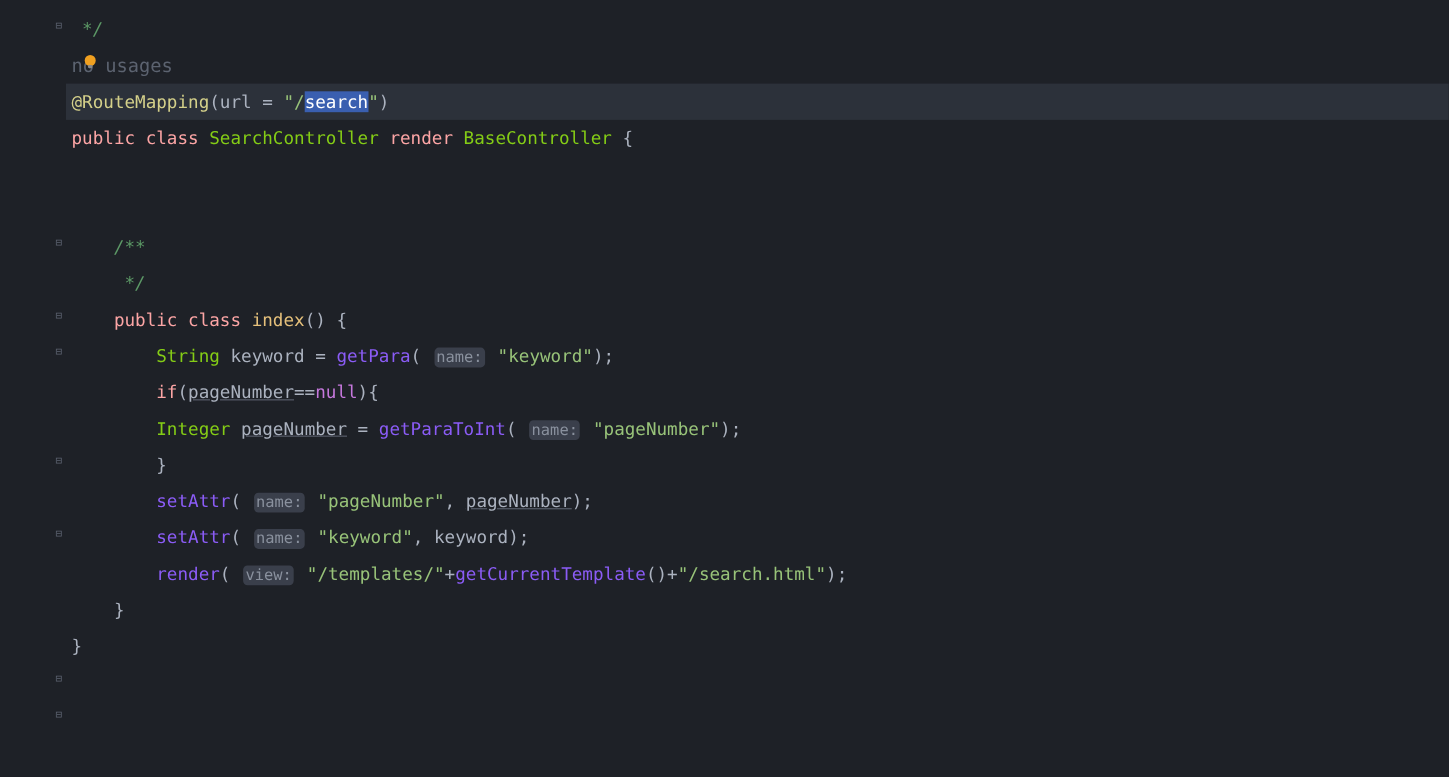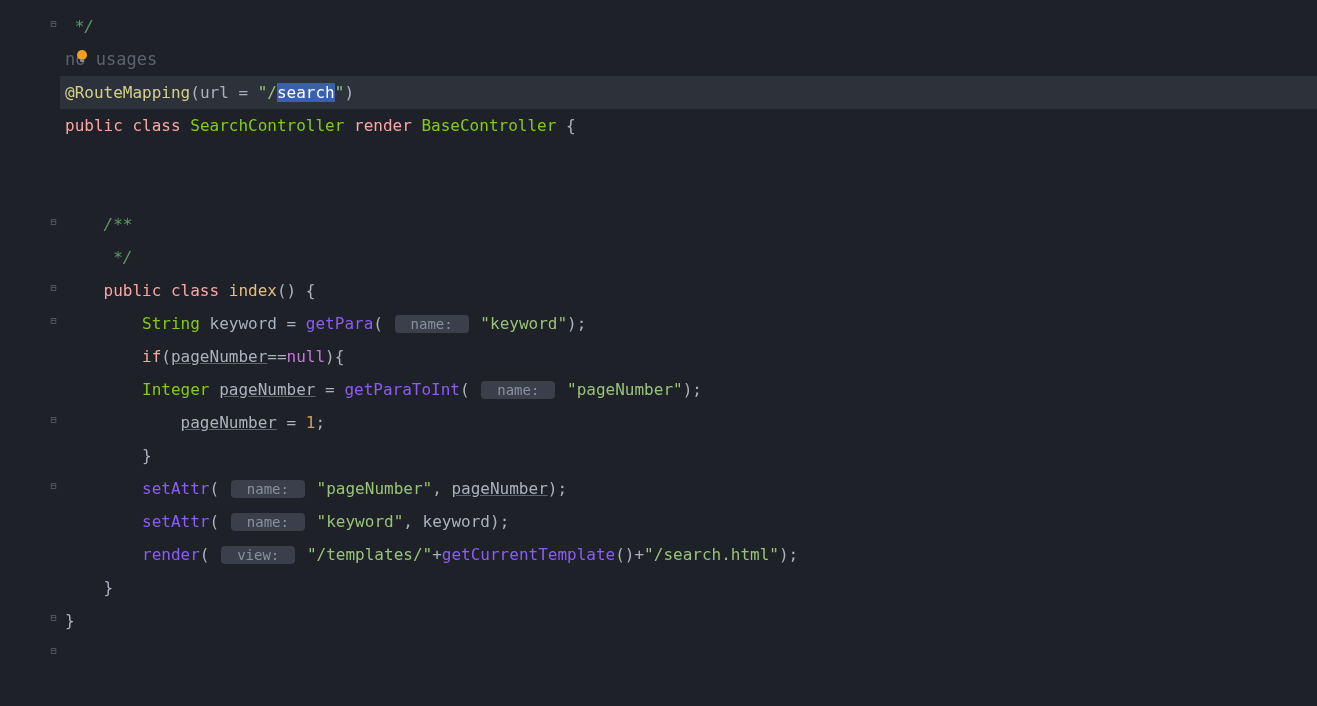--- a/index.html
+++ b/index.html
@@ -68,21 +68,21 @@
     .comment-cn { color: #888; font-style: italic; }
     .annotation { color: #d4d08a; text-align: right; }
     .keyword { color: #fca5a5; }
     .class-name { color: #84cc16; }
     .method-name { color: #e5c07b; }
     .method-call { color: #8b5cf6; }
     .string { color: #98c379; }
     .param-hint {
       background: #3a3f4b;
       color: #8a919e;
-      padding: 1px 16px;
+      padding: 1px 2px;
       border-radius: 4px;
       font-size: 14px;
       margin: 0 2px;
     }
     .punctuation { color: #abb2bf; }
     .number { color: #d19a66; }
     .null-kw { color: #c678dd; }
     .underlined { text-decoration: underline; text-decoration-color: #5c6370; }
     .usages-hint {
       color: #5c6370;
@@ -149,21 +149,20 @@
     <div class="code-line">    <span class="comment"> */</span></div>
 
     <div class="code-line">    <span class="keyword">public</span> <span class="keyword">class</span> <span class="method-name">index</span><span class="punctuation">()</span> <span class="punctuation">{</span></div>
 
     <div class="code-line">        <span class="class-name">String</span> <span>keyword</span><span> = </span><span class="method-call">getPara</span><span class="punctuation">(</span> <span class="param-hint">name:</span> <span class="string">"keyword"</span><span class="punctuation">)</span><span class="punctuation">;</span></div>
 
     <div class="code-line">        <span class="keyword">if</span><span class="punctuation">(</span><span class="underlined">pageNumber</span><span>==</span><span class="null-kw">null</span><span class="punctuation">)</span><span class="punctuation">{</span></div>
 
     <div class="code-line">        <span class="class-name">Integer</span> <span class="underlined">pageNumber</span><span> = </span><span class="method-call">getParaToInt</span><span class="punctuation">(</span> <span class="param-hint">name:</span> <span class="string">"pageNumber"</span><span class="punctuation">)</span><span class="punctuation">;</span></div>
 
-    <div class="code-line">            <span class="underlined">pageNumber</span><span> = </span><span class="number">1</span><span class="punctuation">;</span></div>
 
     <div class="code-line">        <span class="punctuation">}</span></div>
 
     <div class="code-line">        <span class="method-call">setAttr</span><span class="punctuation">(</span> <span class="param-hint">name:</span> <span class="string">"pageNumber"</span><span>, </span><span class="underlined">pageNumber</span><span class="punctuation">)</span><span class="punctuation">;</span></div>
 
     <div class="code-line">        <span class="method-call">setAttr</span><span class="punctuation">(</span> <span class="param-hint">name:</span> <span class="string">"keyword"</span><span>, </span><span>keyword</span><span class="punctuation">)</span><span class="punctuation">;</span></div>
 
     <div class="code-line">        <span class="method-call">render</span><span class="punctuation">(</span> <span class="param-hint">view:</span> <span class="string">"/templates/"</span><span>+</span><span class="method-call">getCurrentTemplate</span><span class="punctuation">()</span><span>+</span><span class="string">"/search.html"</span><span class="punctuation">)</span><span class="punctuation">;</span></div>
 
     <div class="code-line">    <span class="punctuation">}</span></div>

